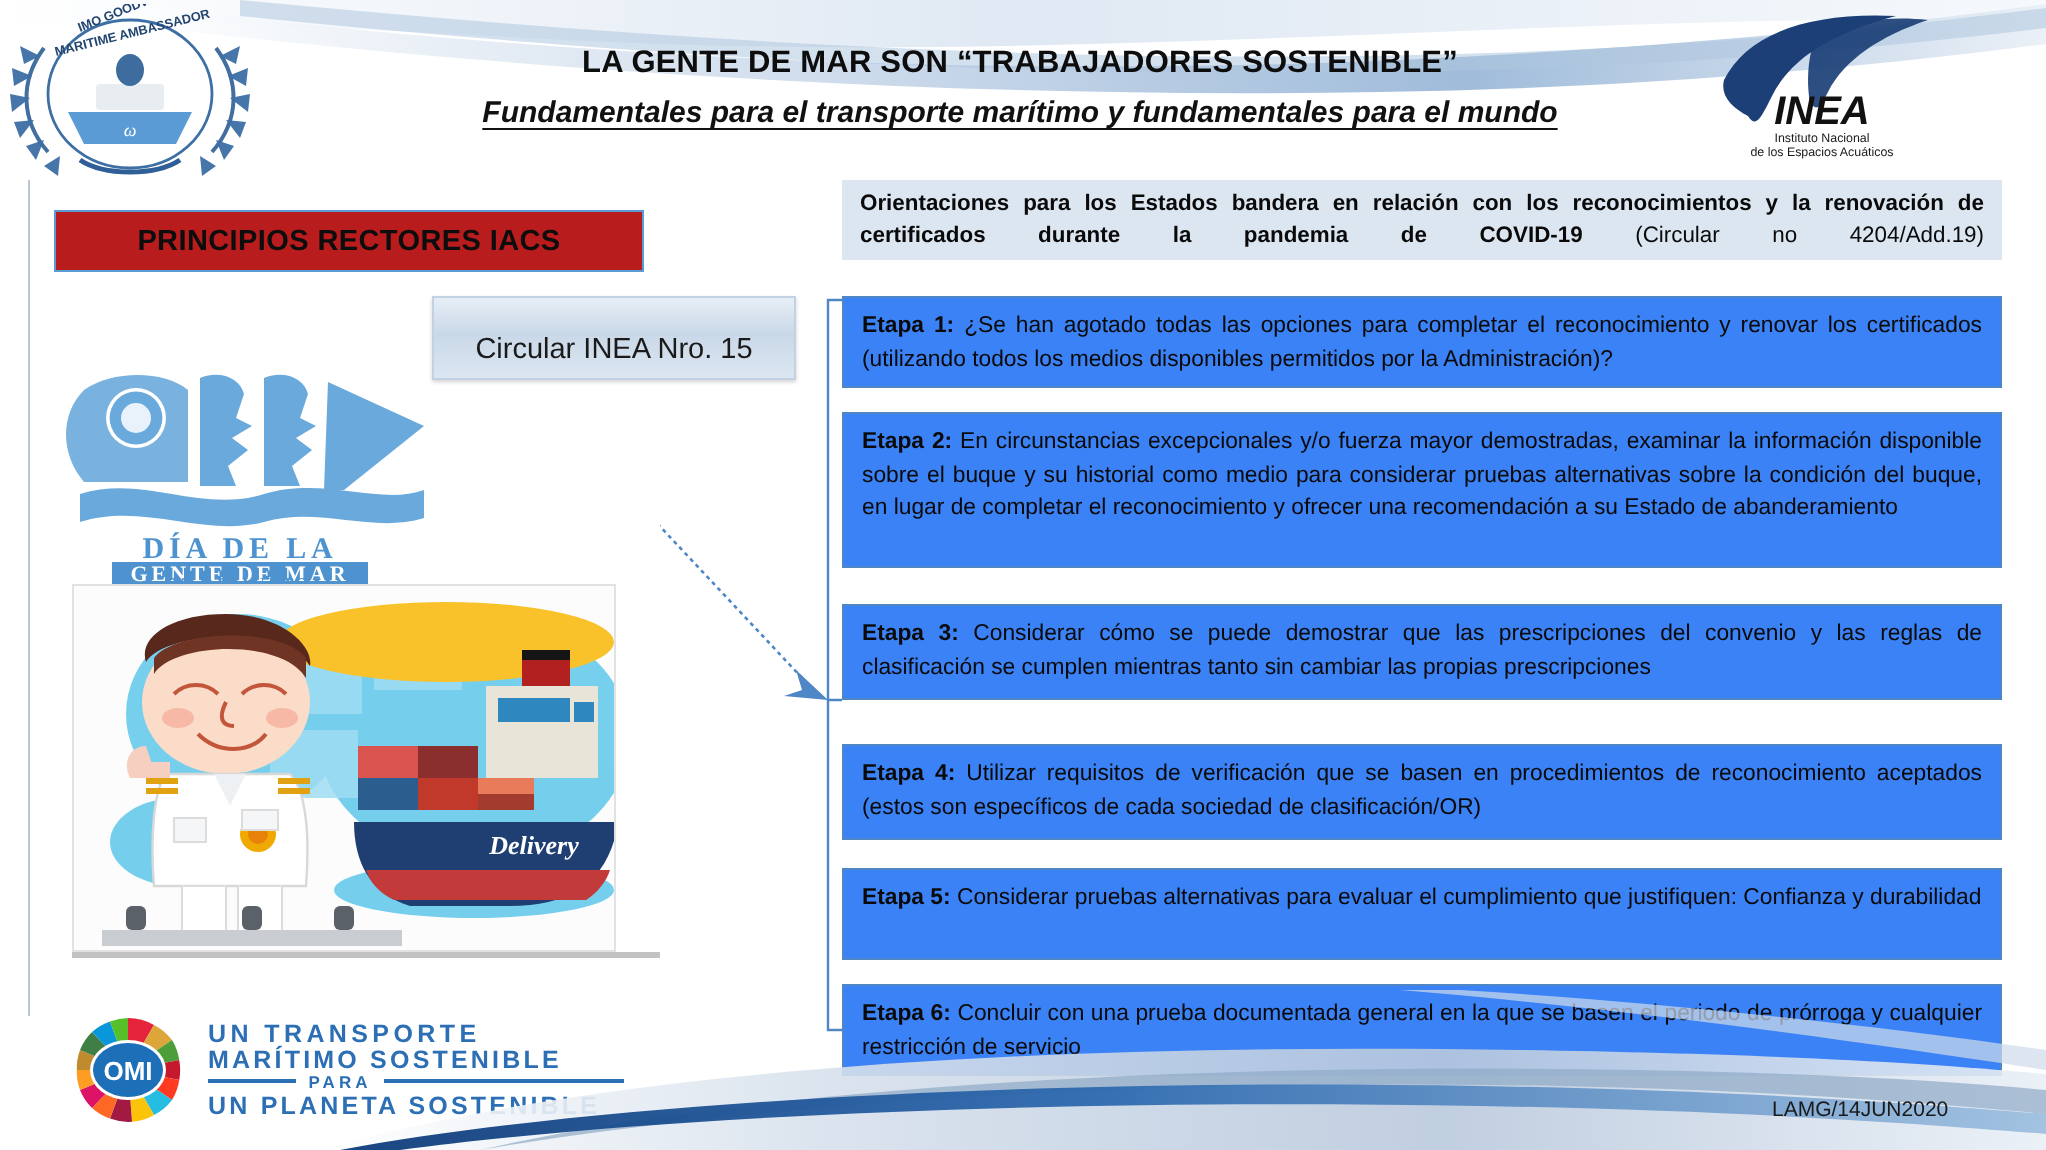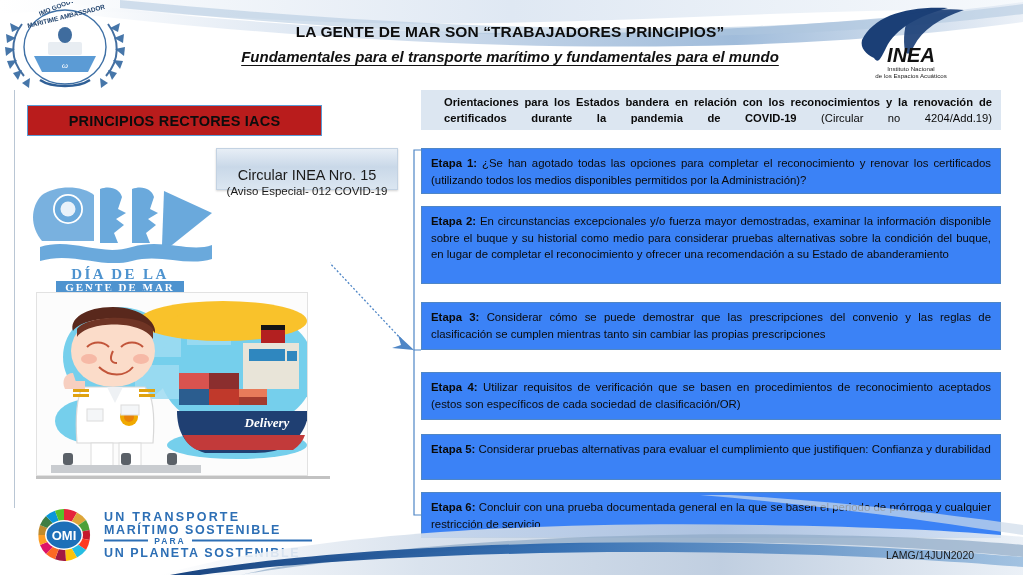--- a/index.html
+++ b/index.html
@@ -64,21 +64,21 @@
     text-align:center;padding-top:18px;
     box-shadow:0 1px 2px rgba(0,0,0,.18);
   }
   .circ-t1{font-size:14.5px;color:#1a1a1a;line-height:1.15;}
   .circ-t2{font-size:11.5px;color:#1a1a1a;line-height:1.2;margin-top:1px;}
 
   
   .banner{
     position:absolute;left:421px;top:90px;width:580px;height:40px;
     background:#dce6f1;box-sizing:border-box;
-    padding:5px 9px 0 23px;
+    padding:5px 9px 0 9px;
   }
   .banner p{
     margin:0;font-size:11.2px;line-height:1.42;color:#0a0a0a;
     text-align:justify;text-align-last:justify;
   }
   .banner b{font-weight:bold;}
   .banner .plain{font-weight:normal;}
 
   .etapa{
     position:absolute;left:421px;width:580px;
@@ -162,21 +162,21 @@
       <text x="61" y="66" font-size="9" font-family="Liberation Serif, serif" fill="#ffffff" text-anchor="middle" font-style="italic">ω</text>
 
       <g fill="#23456f" font-family="Liberation Sans, sans-serif" font-size="6.4" font-weight="bold">
         <text transform="translate(36,14) rotate(-22)">IMO GOODWILL</text>
         <text transform="translate(24,26) rotate(-14)">MARITIME AMBASSADOR</text>
       </g>
     </svg>
   </div>
 
   <div class="title-wrap">
-    <div class="title-main">LA GENTE DE MAR SON “TRABAJADORES PRINCIPIOS”</div>
+    <div class="title-main">LA GENTE DE MAR SON “TRABAJADORES SOSTENIBLE”</div>
     <div class="title-sub">Fundamentales para el transporte marítimo y fundamentales para el mundo</div>
   </div>
 
   <div class="inea-logo">
     <svg width="118" height="76" viewBox="0 0 118 76">
       <path d="M10,34 C22,10 54,0 96,2 C66,10 44,22 34,42 C28,54 26,58 22,52 C14,48 8,42 10,34 Z" fill="#1b3f76"></path>
       <path d="M58,8 C78,4 96,2 112,4 C88,12 70,24 62,40 C58,48 56,50 53,45 C51,34 52,18 58,8 Z" fill="#1b3f76" opacity=".92"></path>
       <text x="59" y="56" font-family="Liberation Sans, sans-serif" font-size="20" font-weight="bold" font-style="italic" fill="#111" text-anchor="middle">INEA</text>
       <text x="59" y="65" font-family="Liberation Sans, sans-serif" font-size="6.2" fill="#1b1b1b" text-anchor="middle">Instituto Nacional</text>
       <text x="59" y="72" font-family="Liberation Sans, sans-serif" font-size="6.2" fill="#1b1b1b" text-anchor="middle">de los Espacios Acuáticos</text>
@@ -334,21 +334,20 @@
       </g>
       <g stroke="#2d6fb5" stroke-width="2">
         <line x1="92" y1="32.5" x2="136" y2="32.5"></line>
         <line x1="180" y1="32.5" x2="300" y2="32.5"></line>
       </g>
     </svg>
   </div>
 
   <div class="circ-box">
     <div class="circ-t1">Circular INEA Nro. 15</div>
-    <div class="circ-t2">(Aviso Especial- 012 COVID-19</div>
   </div>
 
   <div class="connector">
     <svg width="95" height="400" viewBox="0 0 95 400">
 
       <g stroke="#4f86c6" stroke-width="1.2" fill="none">
         <path d="M91,5 L84,5 L84,205 L91,205"></path>
         <path d="M84,205 L84,370 L91,370"></path>
       </g>
 

